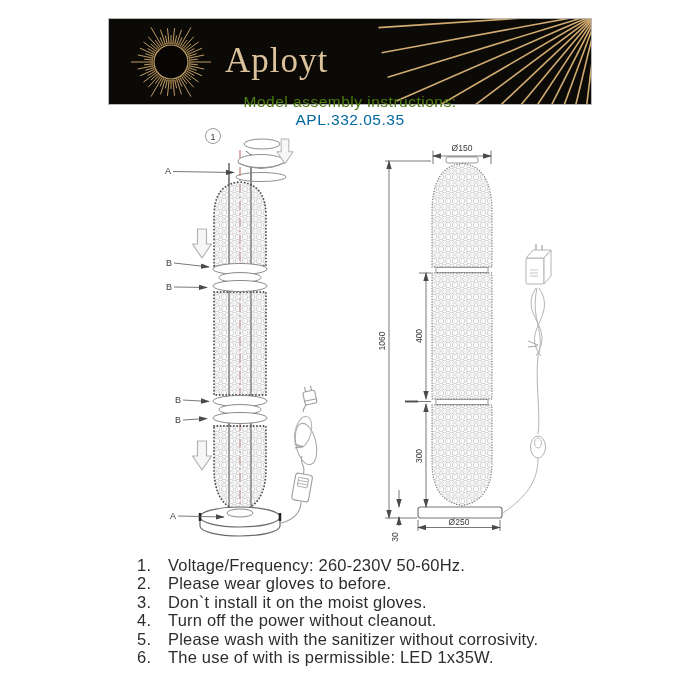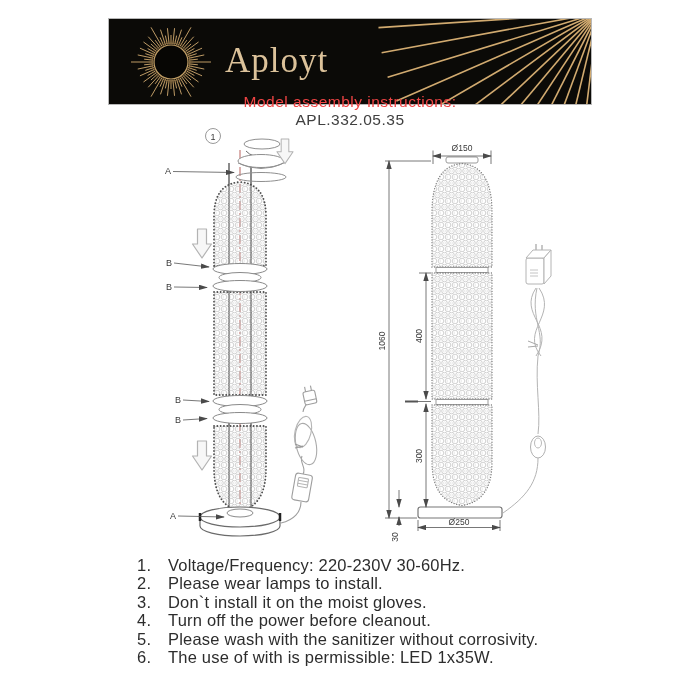--- a/index.html
+++ b/index.html
@@ -8,22 +8,22 @@
 
   
   #banner{position:absolute;left:108px;top:2px;width:484px;height:87px;
           background:#0b0a07;border:1px solid #b8b8b8;box-sizing:border-box;overflow:hidden;margin-top:16px;}
   #banner svg{position:absolute;left:0;top:0;}
   #brand{position:absolute;left:116px;top:21px;font-family:"Liberation Serif",serif;
          font-size:35px;font-weight:400;letter-spacing:1px;color:#dcc29a;line-height:42px;}
 
   
   #title-block{position:absolute;left:0;top:93px;width:700px;text-align:center;}
-  #title-block .t1{font-size:15.5px;letter-spacing:.5px;color:#ef4444;line-height:18px;}
-  #title-block .t2{font-size:15.5px;letter-spacing:.5px;color:#404040;line-height:18px;}
+  #title-block .t1{font-size:15.5px;letter-spacing:.5px;color:#4d7c0f;line-height:18px;}
+  #title-block .t2{font-size:15.5px;letter-spacing:.5px;color:#0369a1;line-height:18px;}
 
   
   #dwg{position:absolute;left:0;top:125px;width:700px;height:430px;}
   #dwg text{font-family:"Liberation Sans",sans-serif;fill:#3a3a3a;}
 
   
   #instructions{position:absolute;left:137px;top:556px;width:540px;}
   .inst-row{display:flex;font-size:16.5px;line-height:18.4px;letter-spacing:.2px;color:#2d2d2d;}
   .inst-num{width:31px;flex:0 0 31px;}
   .inst-text{flex:1;}
@@ -284,33 +284,33 @@
         <ellipse cx="538" cy="447" rx="7.5" ry="11" fill="#ffffff" stroke="#b0b0b0"></ellipse>
         <ellipse cx="538" cy="443" rx="3.5" ry="5" stroke="#bbbbbb"></ellipse>
         <path d="M538,458 C538,482 526,497 503,513"></path>
       </g>
     </g>
   </svg>
 
   <div id="instructions">
     <div class="inst-row">
       <span class="inst-num">1.</span>
-      <span class="inst-text">Voltage/Frequency: 220-230V 30-60Hz.</span>
+      <span class="inst-text">Voltage/Frequency: 260-230V 50-60Hz.</span>
     </div>
     <div class="inst-row">
       <span class="inst-num">2.</span>
-      <span class="inst-text">Please wear lamps to install.</span>
+      <span class="inst-text">Please wear gloves to before.</span>
     </div>
     <div class="inst-row">
       <span class="inst-num">3.</span>
       <span class="inst-text">Don`t install it on the moist gloves.</span>
     </div>
     <div class="inst-row">
       <span class="inst-num">4.</span>
-      <span class="inst-text">Turn off the power before cleanout.</span>
+      <span class="inst-text">Turn off the power without cleanout.</span>
     </div>
     <div class="inst-row">
       <span class="inst-num">5.</span>
       <span class="inst-text">Please wash with the sanitizer without corrosivity.</span>
     </div>
     <div class="inst-row">
       <span class="inst-num">6.</span>
       <span class="inst-text">The use of with is permissible: LED 1x35W.</span>
     </div>
   </div>

